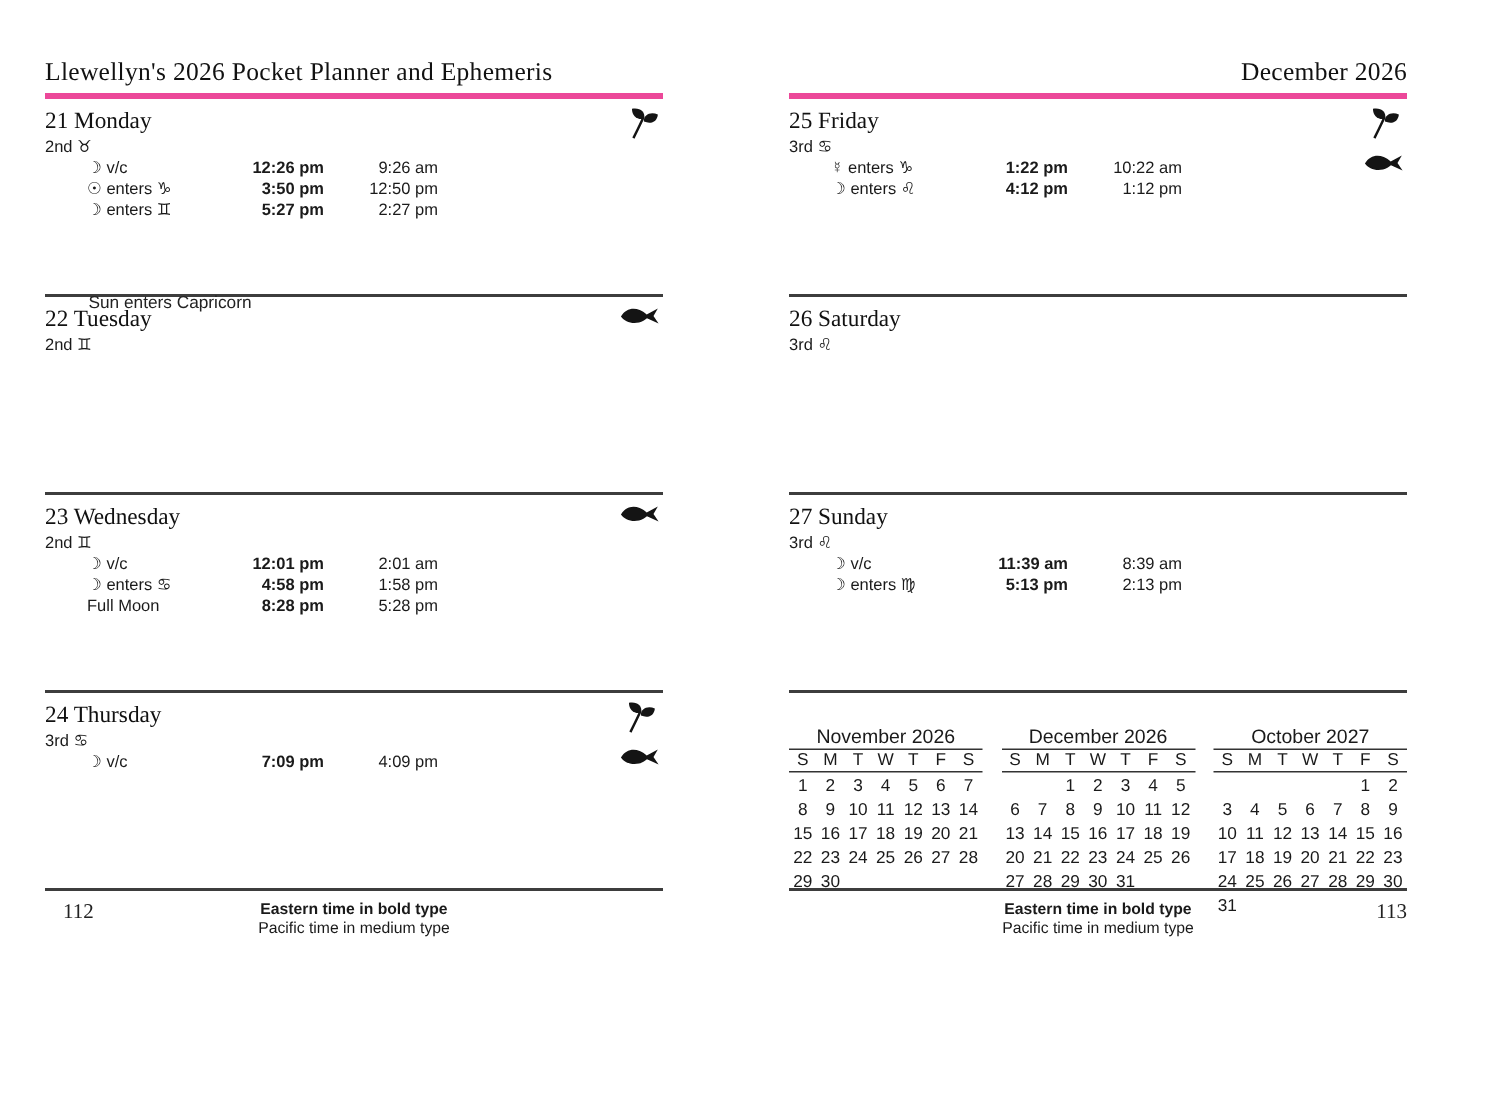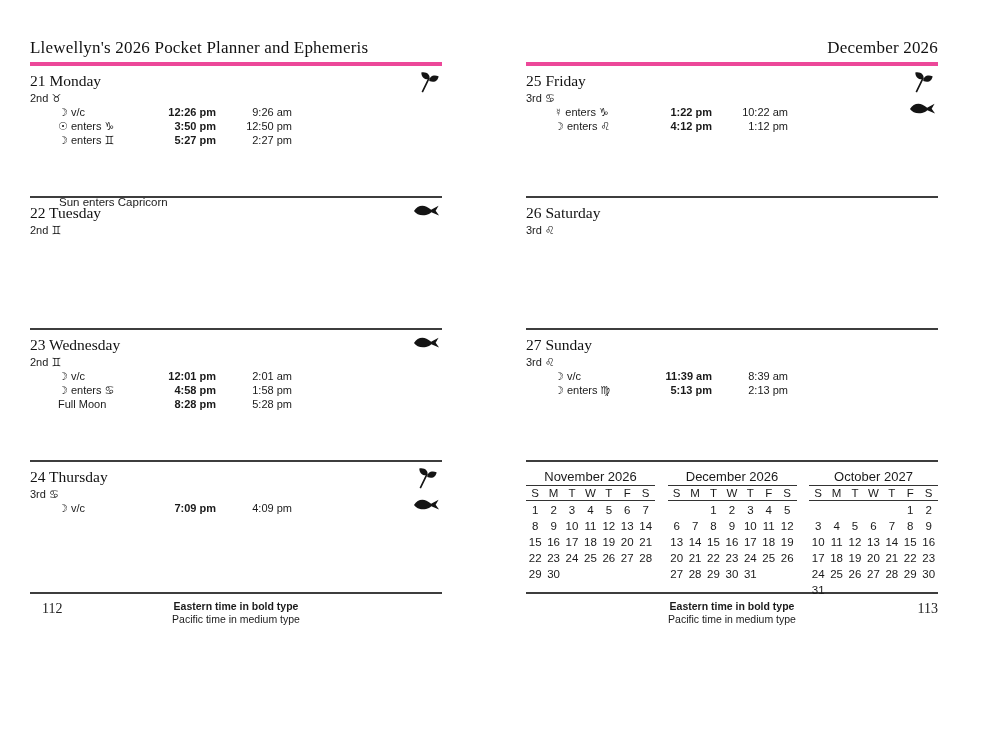--- a/index.html
+++ b/index.html
@@ -46,21 +46,21 @@
   .page-footer{position:relative;padding-top:6px;text-align:center;font-size:10.5px;line-height:12.5px;}
   .footer-bold{font-weight:bold;}
   .page-num{
     position:absolute;top:9px;
     font-family:"Liberation Serif","DejaVu Serif",serif;font-size:14px;color:#222;margin-left:12px;
   }
   .page.left .page-num{left:0;}
   .page.right .page-num{right:0;}
 
   
-  .cal-section{padding-top:7px;}
+  .cal-section{padding-top:21px;}
   .cal-row{display:flex;justify-content:space-between;}
   .calendar{width:129px;}
   .cal-title{text-align:center;font-size:13px;line-height:15px;}
   .cal-weekdays{
     display:flex;margin-top:1px;
     border-top:1.5px solid #333;border-bottom:1.5px solid #333;
   }
   .cal-weekdays .cal-cell{line-height:14px;}
   .cal-cell{flex:0 0 14.28%;width:14.28%;text-align:center;font-size:11.5px;line-height:16px;}
   .cal-grid{display:flex;flex-wrap:wrap;padding-top:1px;}

